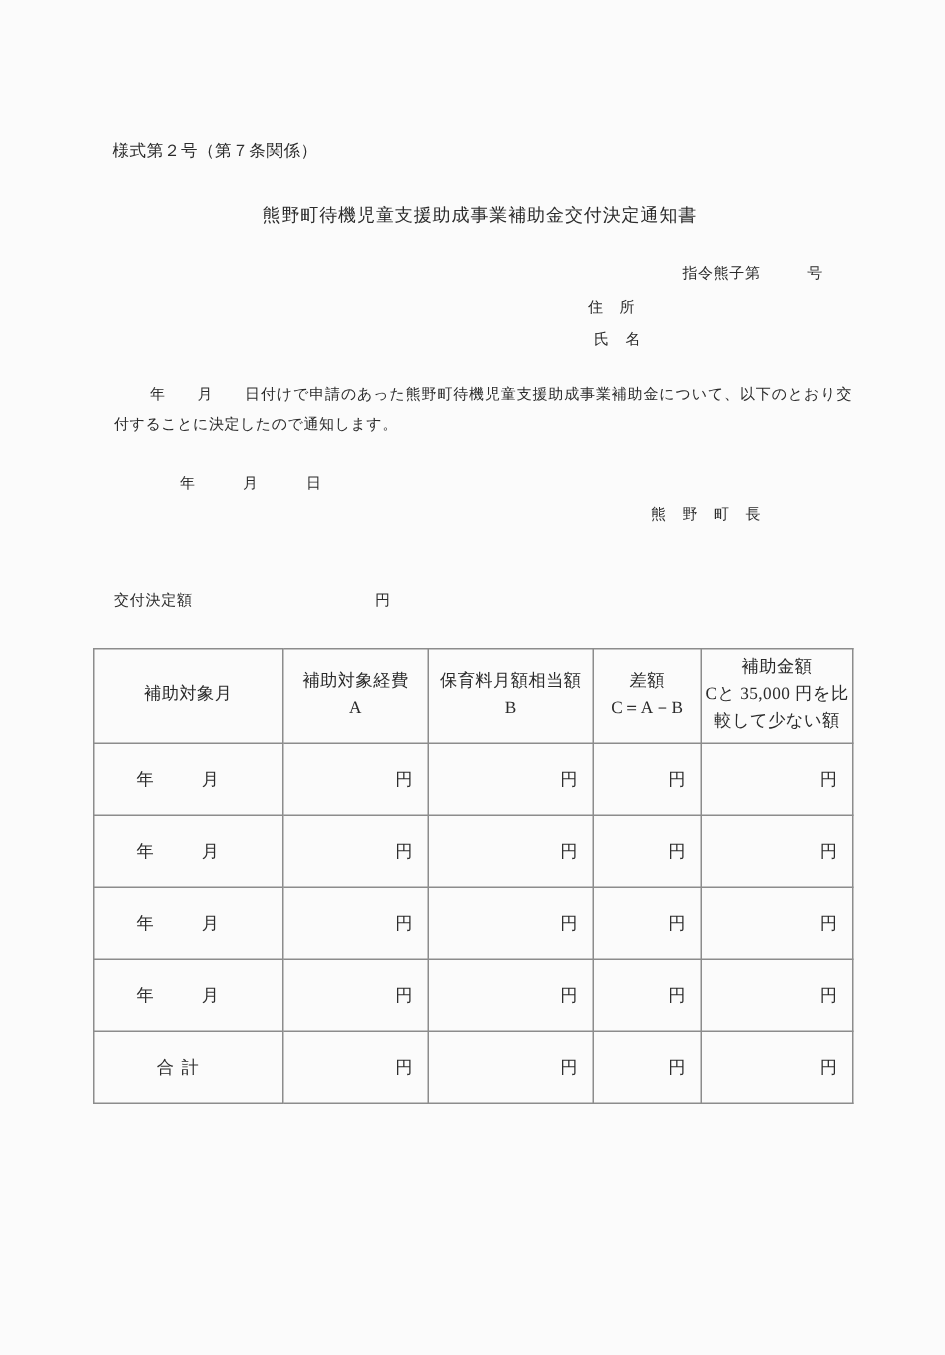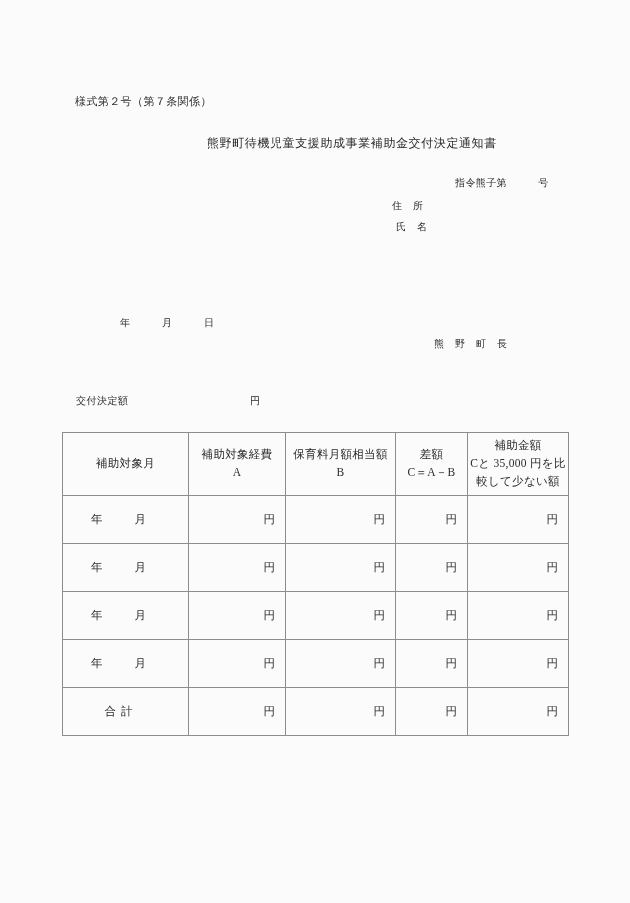--- a/index.html
+++ b/index.html
@@ -37,21 +37,20 @@
     top: 96px;
     font-size: 11px;
   }
 
   
   #doc-title {
     left: 175px;
     top: 137px;
     font-size: 12px;
     letter-spacing: 0.6px;
-    margin-left: 32px;
   }
 
   
   #order-no {
     left: 455px;
     top: 178px;
   }
   #addr-label {
     left: 392px;
     top: 201px;
@@ -177,20 +176,21 @@
   <div class="t" id="form-no">様式第２号（第７条関係）</div>
 
   <div class="t" id="doc-title">熊野町待機児童支援助成事業補助金交付決定通知書</div>
 
   <div class="t" id="order-no">指令熊子第　　　号</div>
 
   <div class="t" id="addr-label">住　所</div>
 
   <div class="t" id="name-label">氏　名</div>
 
+  <div class="t" id="body-para">年　　月　　日付けで申請のあった熊野町待機児童支援助成事業補助金について、以下のとおり交付することに決定したので通知します。</div>
 
   <div class="t" id="issue-date">年　　　月　　　日</div>
 
   <div class="t" id="signature">熊　野　町　長</div>
 
   <div class="t" id="decision-label">交付決定額</div>
 
   <div class="t" id="decision-unit">円</div>
 
   <table id="grant-table">

